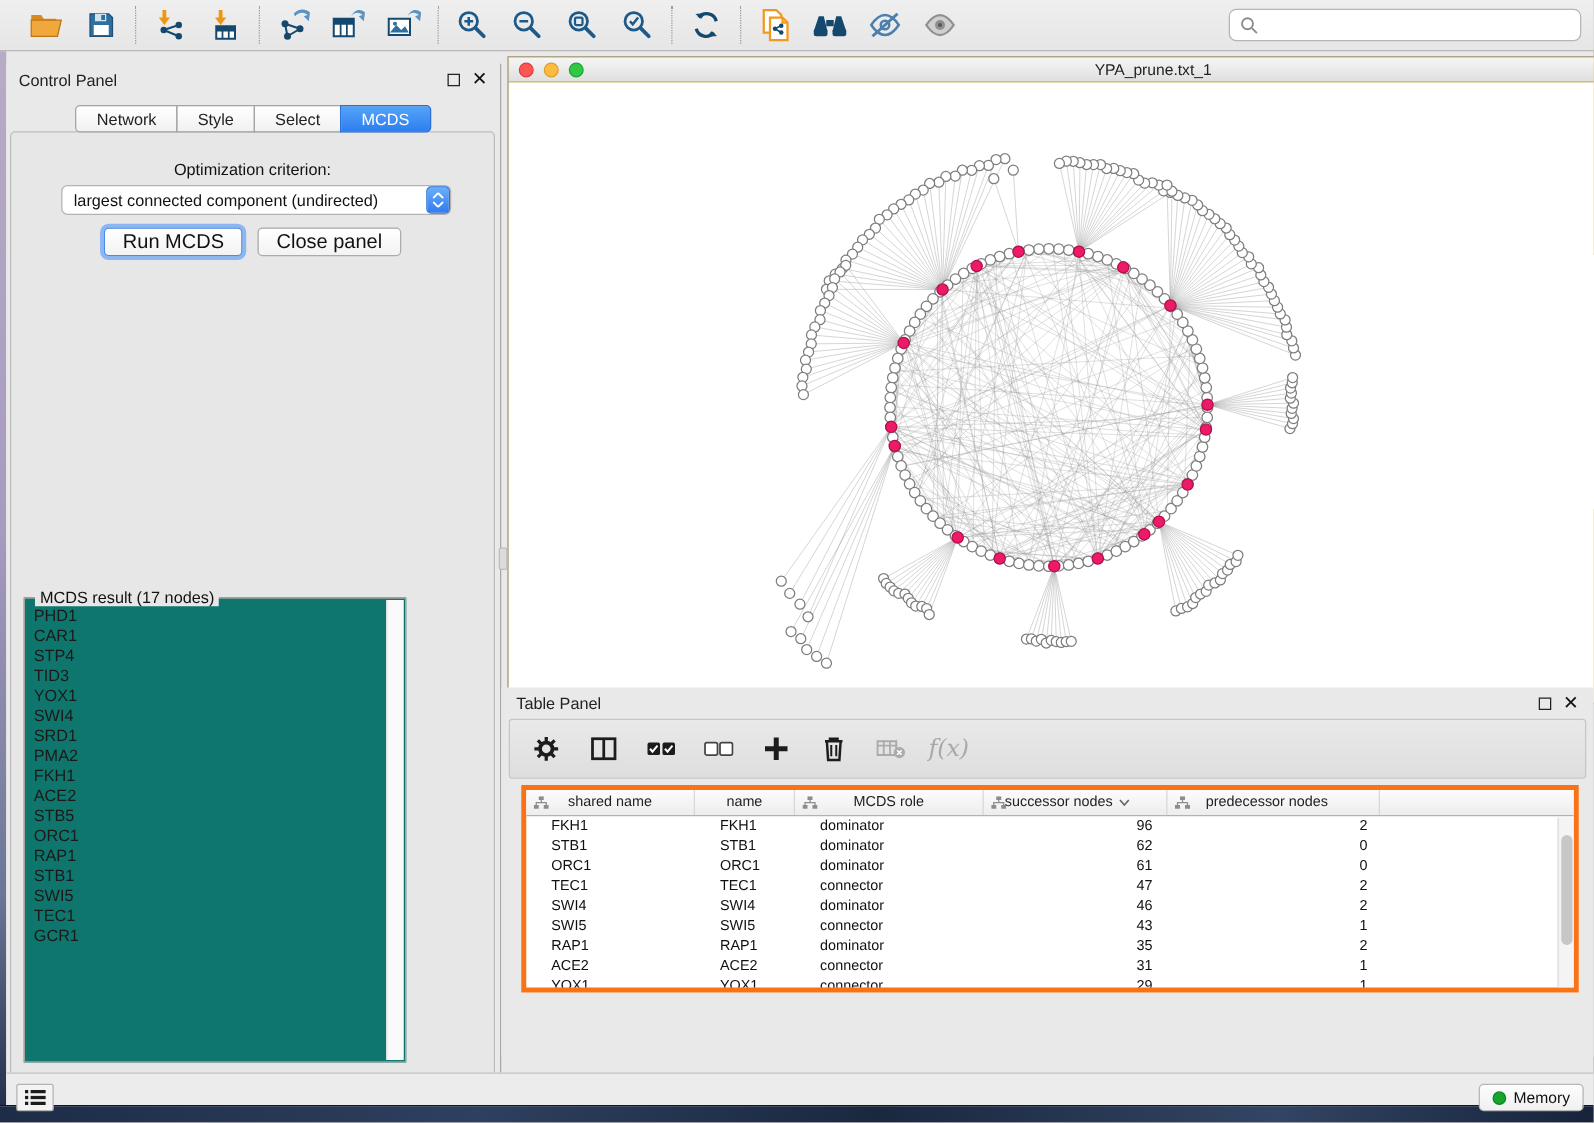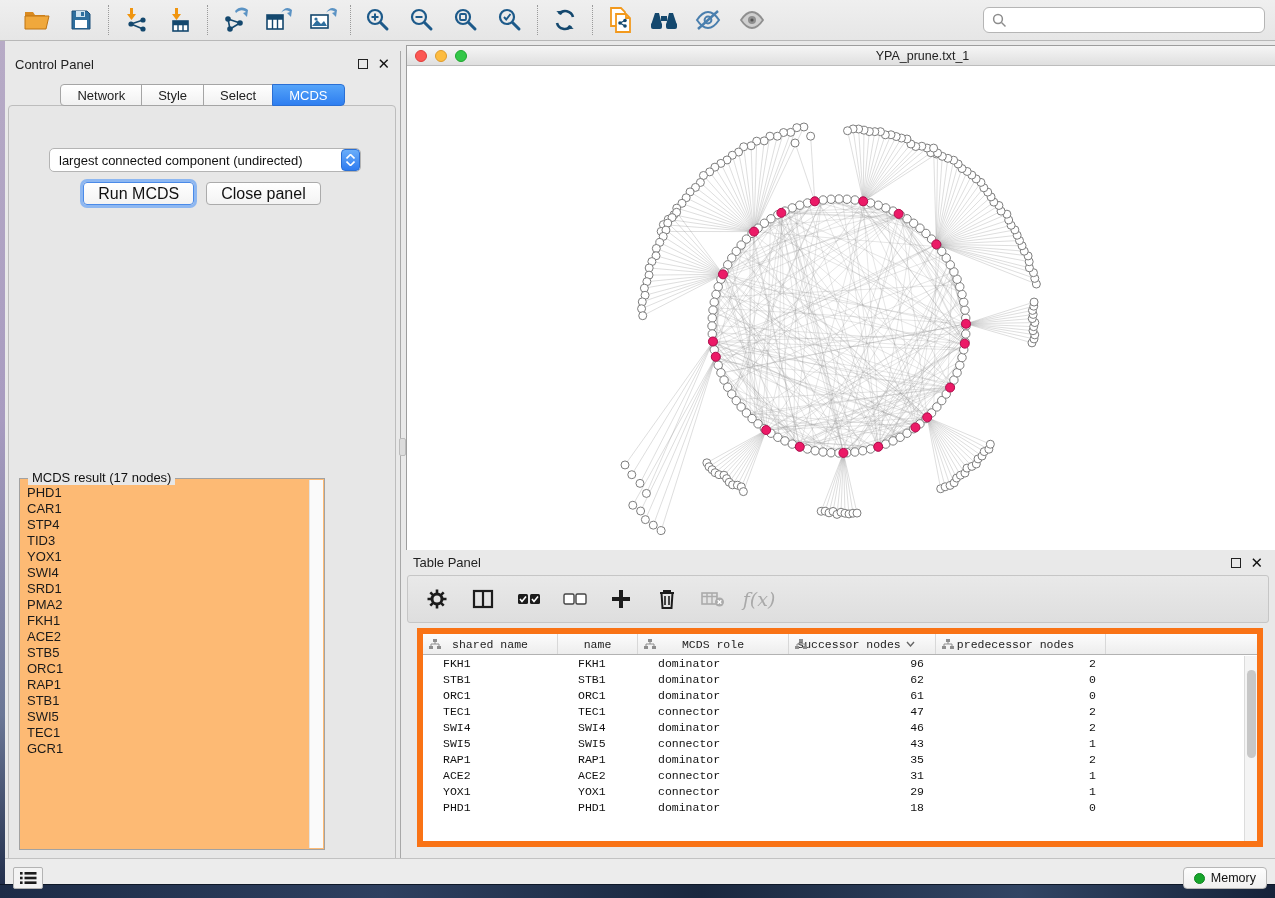--- a/index.html
+++ b/index.html
@@ -48,21 +48,21 @@
            border:1px solid #b4b4b4; border-radius:5px; display:flex; align-items:center; }
   .combo-text { flex:1; font-size:13px; padding:0 9px; color:#111; white-space:nowrap; overflow:hidden; }
   .combo-step { width:19px; height:22px; margin:0; border-radius:4px; background:linear-gradient(#6aaefa,#2f7cf0);
                 border:1px solid #2a6fd4; display:flex; flex-direction:column; align-items:center; justify-content:center; gap:2px; }
   .btn-row { position:absolute; top:76px; width:100%; display:flex; justify-content:center; gap:12px; }
   .mac-btn { height:23px; padding:0 14px; background:linear-gradient(#ffffff,#f3f3f3); border:1px solid #ababab;
              border-radius:4px; font-size:16px; color:#111; font-family:inherit; }
   .mac-btn.focused { box-shadow:0 0 0 3px rgba(92,157,246,.65); border-color:#4a8ae8; }
 
   .mcds-fieldset { position:absolute; left:10px; top:372px; width:306px; height:372px;
-                   border:1px solid #a2a2a2; background:#fdba74; }
+                   border:1px solid #a2a2a2; background:#0f766e; }
   .mcds-legend { position:absolute; left:8px; top:-9px; background:#e7e7e7; padding:0 4px; font-size:13px; color:#111; }
   .mcds-list { position:absolute; left:2px; top:6px; right:16px; bottom:2px; overflow:hidden;
                list-style:none; font-size:13px; }
   .mcds-list li { height:16px; line-height:16px; padding-left:5px; }
   .mcds-scroll { position:absolute; right:1px; top:1px; bottom:1px; width:14px; background:#fafafa;
                  border-left:1px solid #e4e4e4; }
 
   
   .network-window { position:absolute; left:406px; top:45px; width:1033px; height:518px;
                     background:#eab308; border:1px solid #9d9d9d; }
@@ -82,22 +82,22 @@
 
   
   .table-panel { position:absolute; left:401px; top:550px; width:874px; height:295px; background:#e9e9e9; }
   .tp-header { height:25px; display:flex; align-items:center; padding:0 12px; font-size:13px; color:#222; }
   .tp-header .ph-title { flex:1; }
   .tp-toolbar { margin:0 6px; height:48px; background:linear-gradient(#e9e9e9,#dedede);
                 border:1px solid #c6c6c6; border-radius:3px; display:flex; align-items:center; gap:20px; padding:0 16px; }
   .tp-toolbar .ticon { width:26px; height:26px; }
   .fx { font-family:"DejaVu Serif","Liberation Serif",serif; font-style:italic; font-size:19px; color:#a9a9a9; }
 
-  .table-wrap { position:absolute; left:16px; top:78px; width:846px; height:219px; background:#fff;
-                border:6px solid #f97316; overflow:hidden;font-family:Liberation Mono, monospace; }
+  .table-wrap { position:absolute; left:16px; top:78px; width:846px; height:166px; background:#fff;
+                border:4px solid #f97316; overflow:hidden; }
   .dt-head { display:flex; height:21px; background:linear-gradient(#fcfcfc,#ededed); border-bottom:1px solid #b2b2b2; }
   .dt-col { display:flex; align-items:center; justify-content:center; gap:5px; font-size:11.5px; color:#222;
             border-right:1px solid #d8d8d8; position:relative; }
   .dt-col .hier { position:absolute; left:6px; }
   .dt-row { display:flex; height:16px; align-items:center; font-size:11.5px; color:#111; }
   .dt-cell { overflow:hidden; white-space:nowrap; }
   .dt-cell.txt { padding-left:20px; }
   .dt-cell.num { text-align:right; }
   .c0 { width:135px; } .c1 { width:80px; } .c2 { width:151px; }
   .c3 { width:147px; padding-right:12px; } .c4 { width:170px; padding-right:10px; } .c5 { flex:1; border-right:none; }
@@ -285,20 +285,21 @@
         <span class="close-x">✕</span>
       </span>
     </div>
     <div class="cp-tabs">
       <span class="tab-btn">Network</span>
       <span class="tab-btn">Style</span>
       <span class="tab-btn">Select</span>
       <span class="tab-btn active">MCDS</span>
     </div>
     <div class="panel-body">
+      <div class="opt-label">Optimization criterion:</div>
       <div class="combo">
         <span class="combo-text">largest connected component (undirected)</span>
         <span class="combo-step">
           <svg width="9" height="5" viewBox="0 0 9 5">
               <path d="M0.5 4.5L4.5 0.5L8.5 4.5" fill="none" stroke="#fff" stroke-width="1.6"></path>
             </svg>
           <svg width="9" height="5" viewBox="0 0 9 5">
               <path d="M0.5 0.5L4.5 4.5L8.5 0.5" fill="none" stroke="#fff" stroke-width="1.6"></path>
             </svg>
         </span>

